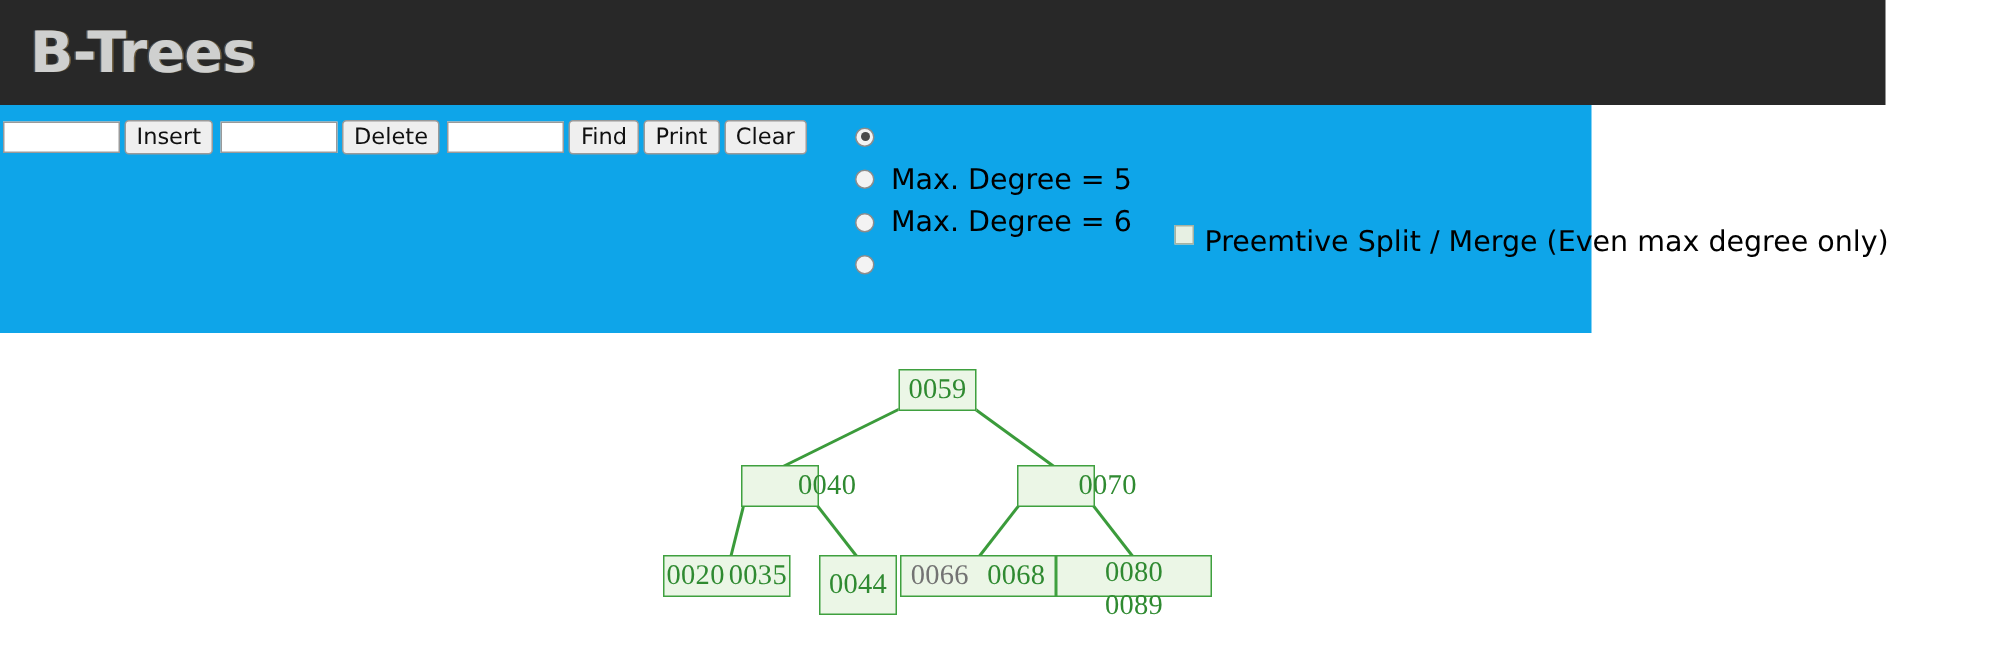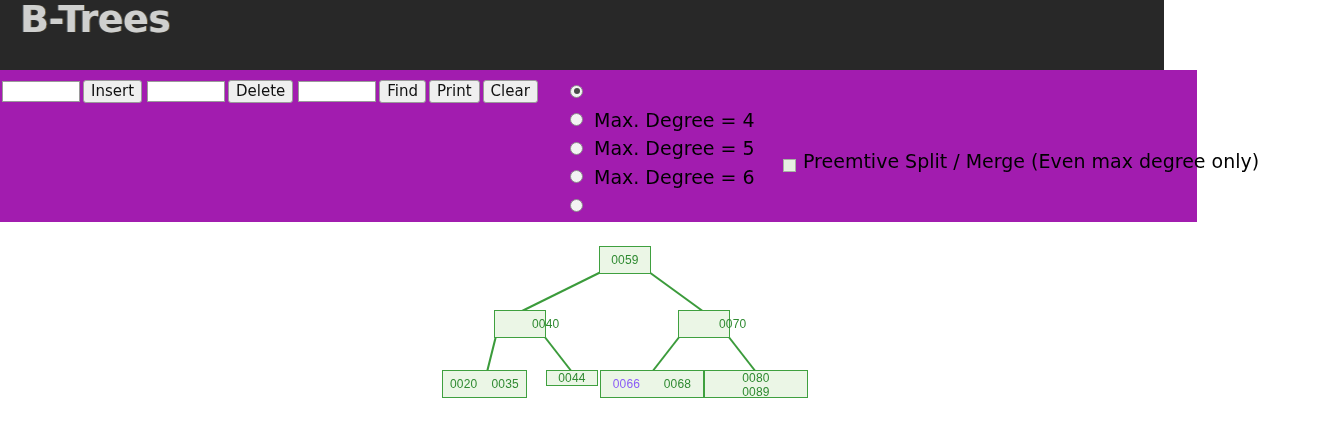--- a/index.html
+++ b/index.html
@@ -10,41 +10,42 @@
   body {
     width: 1327px;
     height: 436px;
     font-family: "DejaVu Sans", sans-serif;
     overflow: hidden;
     position: relative;
   }
 
   
   #app-header {
-    width: 1164px;
+    width: 1257px;
     height: 70px;
     background: #282828;
     box-sizing: border-box;
     display: flex;
+    align-items: center;
     padding-left: 20px;
   }
   #app-title {
     color: #cfd0cf;
     font-size: 38px;
     font-weight: bold;
     letter-spacing: -0.5px;
     line-height: 1;
     text-shadow: 1px 0 0 rgba(200,160,90,0.45), -1px 0 0 rgba(120,160,200,0.35);
   }
 
   
   #control-panel {
-    width: 1197px;
+    width: 1061px;
     height: 152px;
-    background: #a21caf;
+    background: #0ea5e9;
     position: relative;
     box-sizing: border-box;
   }
 
   #toolbar-row {
     position: absolute;
     left: 0px;
     top: 10px;
     display: flex;
     align-items: center;
@@ -114,21 +115,21 @@
     color: #000000;
     white-space: nowrap;
   }
 
   
   #preemptive-row {
     position: absolute;
     left: 783px;
     top: 80px;
     display: flex;
-    align-items: flex-end;
+    align-items: flex-start;
   }
   .checkbox-box {
     width: 13px;
     height: 13px;
     border: 1px solid #a6b2a2;
     background: #e7f0e3;
     box-sizing: border-box;
     margin-right: 7px;
     flex: none;
     cursor: pointer;
@@ -157,22 +158,22 @@
     background: #ebf6e6;
     display: flex;
     align-items: center;
   }
   .node-cell {
     width: 52px;
     height: 100%;
     display: flex;
     align-items: center;
     justify-content: center;
-    font-family: Liberation Sans, sans-serif;
-    font-size: 12px;
+    font-family: Liberation Serif, serif;
+    font-size: 19px;
     color: #2f8a31;
     letter-spacing: 0.2px;
   }
 </style>
 </head>
 <body>
 
 <div id="app-header">
   <div id="app-title">B-Trees</div>
 </div>
@@ -188,24 +189,20 @@
 
     <input class="txt-input" type="text" placeholder="" style="">
     <button class="tb-button">Find</button>
     <button class="tb-button">Print</button>
     <button class="tb-button">Clear</button>
   </div>
 
   <div id="degree-group">
       <div class="radio-row">
         <span class="radio-dot checked"></span>
-      </div>
-      <div class="radio-row">
-        <span class="radio-dot"></span>
-        <span class="radio-label">Max. Degree = 4</span>
       </div>
       <div class="radio-row">
         <span class="radio-dot"></span>
         <span class="radio-label">Max. Degree = 5</span>
       </div>
       <div class="radio-row">
         <span class="radio-dot"></span>
         <span class="radio-label">Max. Degree = 6</span>
       </div>
       <div class="radio-row">
@@ -234,24 +231,24 @@
     <div class="node-box" style="left: 494px; top: 88px; width: 52px; height: 28px; border-color: rgb(63, 160, 63); background: rgb(235, 246, 230);">
       <div class="node-cell" style="color: rgb(47, 138, 49); padding-left: 37px;">0040</div>
     </div>
     <div class="node-box" style="left: 678px; top: 88px; width: 52px; height: 28px; border-color: rgb(63, 160, 63); background: rgb(235, 246, 230);">
       <div class="node-cell" style="color: rgb(47, 138, 49); padding-left: 40px;">0070</div>
     </div>
     <div class="node-box" style="left: 442px; top: 148px; width: 85px; height: 28px; border-color: rgb(63, 160, 63); background: rgb(235, 246, 230);">
       <div class="node-cell" style="color: rgb(47, 138, 49);">0020</div>
       <div class="node-cell" style="color: rgb(47, 138, 49);">0035</div>
     </div>
-    <div class="node-box" style="left: 546px; top: 148px; width: 52px; height: 16px; border-color: rgb(63, 160, 63); background: rgb(235, 246, 230); justify-content: center;">
+    <div class="node-box" style="left: 546px; top: 148px; width: 52px; height: 40px; border-color: rgb(63, 160, 63); background: rgb(235, 246, 230); justify-content: center;">
       <div class="node-cell" style="color: rgb(47, 138, 49);">0044</div>
     </div>
     <div class="node-box" style="left: 600px; top: 148px; width: 104px; height: 28px; border-color: rgb(63, 160, 63); background: rgb(235, 246, 230);">
-      <div class="node-cell" style="color: #8b5cf6;">0066</div>
+      <div class="node-cell" style="color: #737373;">0066</div>
       <div class="node-cell" style="color: rgb(47, 138, 49);">0068</div>
     </div>
     <div class="node-box" style="left: 704px; top: 148px; width: 104px; height: 28px; border-color: rgb(63, 160, 63); background: rgb(235, 246, 230); flex-direction: column;">
       <div class="node-cell" style="color: rgb(47, 138, 49);">0080</div>
       <div class="node-cell" style="color: rgb(47, 138, 49);">0089</div>
     </div>
   </div>
 
 </body></html>

